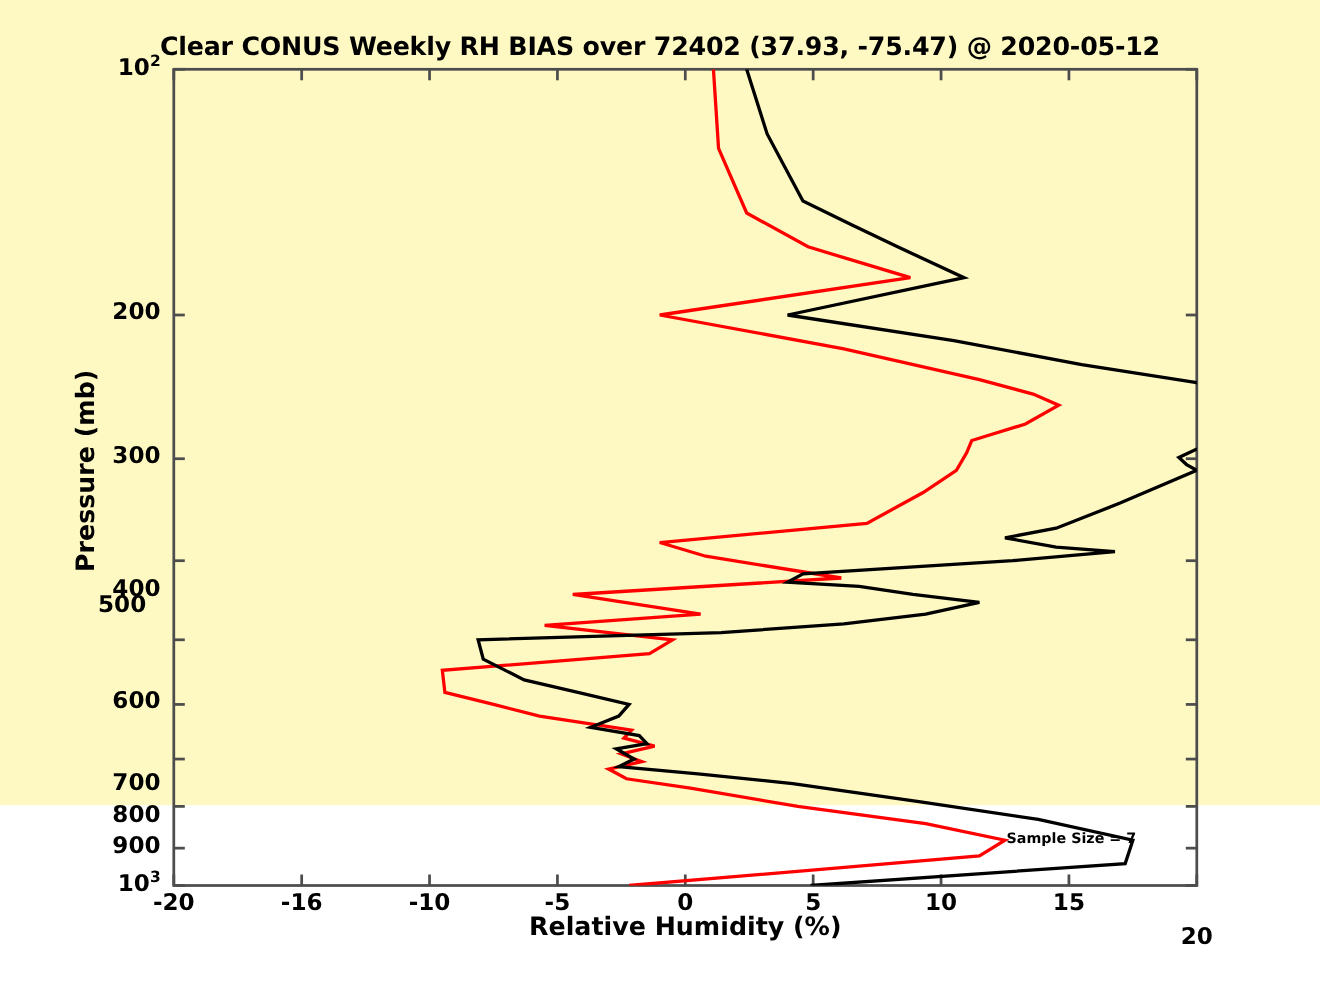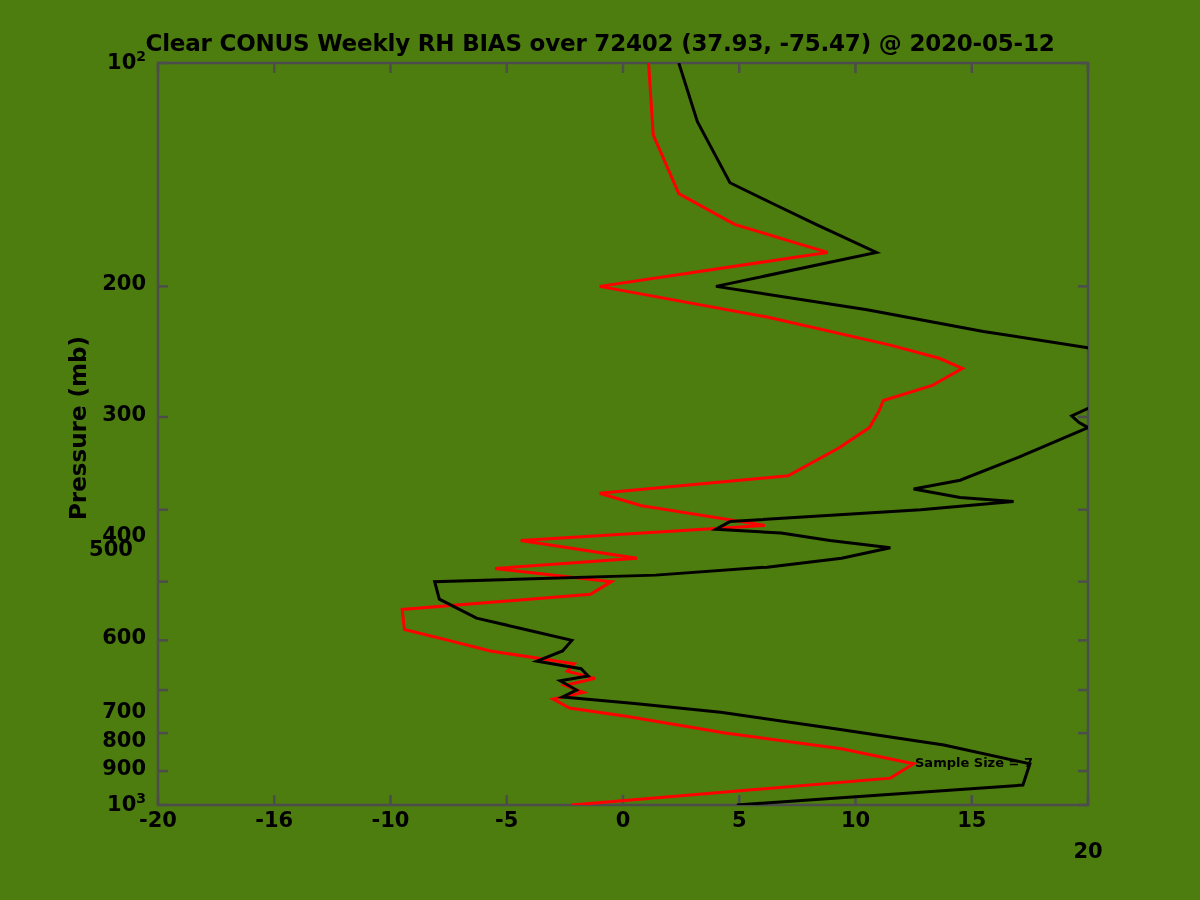--- a/index.html
+++ b/index.html
@@ -1,18 +1,18 @@
 <!DOCTYPE html>
 <html><head>
 <meta charset="utf-8">
 <style>
   html,body{margin:0;padding:0;background:#ffffff;}
   body{width:1200px;height:900px;overflow:hidden;
        font-family:"DejaVu Sans","Liberation Sans",sans-serif;}
-  #root{position:relative;width:1200px;height:900px;background:#4d7c0f;}
+  #root{position:relative;width:1200px;height:732px;background:#fef9c3;}
   #chart-title{
     position:absolute; left:0; top:30px; width:1200px; text-align:center;
     font-size:23px; font-weight:bold; color:#000; letter-spacing:-0.2px;
   }
   #xlabel{
     position:absolute; left:158px; top:830px; width:930px; text-align:center;
     font-size:23px; font-weight:bold; color:#000;
   }
   #ylabel{
     position:absolute; left:-52px; top:415px; width:260px; text-align:center;
@@ -43,20 +43,21 @@
   svg{position:absolute; left:0; top:0;}
 </style>
 </head>
 <body>
 
 <div id="root">
 
   <div id="chart-title">Clear CONUS Weekly RH BIAS over 72402 (37.93, -75.47) @ 2020-05-12</div>
 
   <div id="ylabel">Pressure (mb)</div>
+  <div id="xlabel">Relative Humidity (%)</div>
 
   <div id="xticks">
       <div class="xtick-label" style="left: 158px;">-20</div>
       <div class="xtick-label" style="left: 274.25px;">-16</div>
       <div class="xtick-label" style="left: 390.5px;">-10</div>
       <div class="xtick-label" style="left: 506.75px;">-5</div>
       <div class="xtick-label" style="left: 623px;">0</div>
       <div class="xtick-label" style="left: 739.25px;">5</div>
       <div class="xtick-label" style="left: 855.5px;">10</div>
       <div class="xtick-label" style="left: 971.75px;">15</div>

